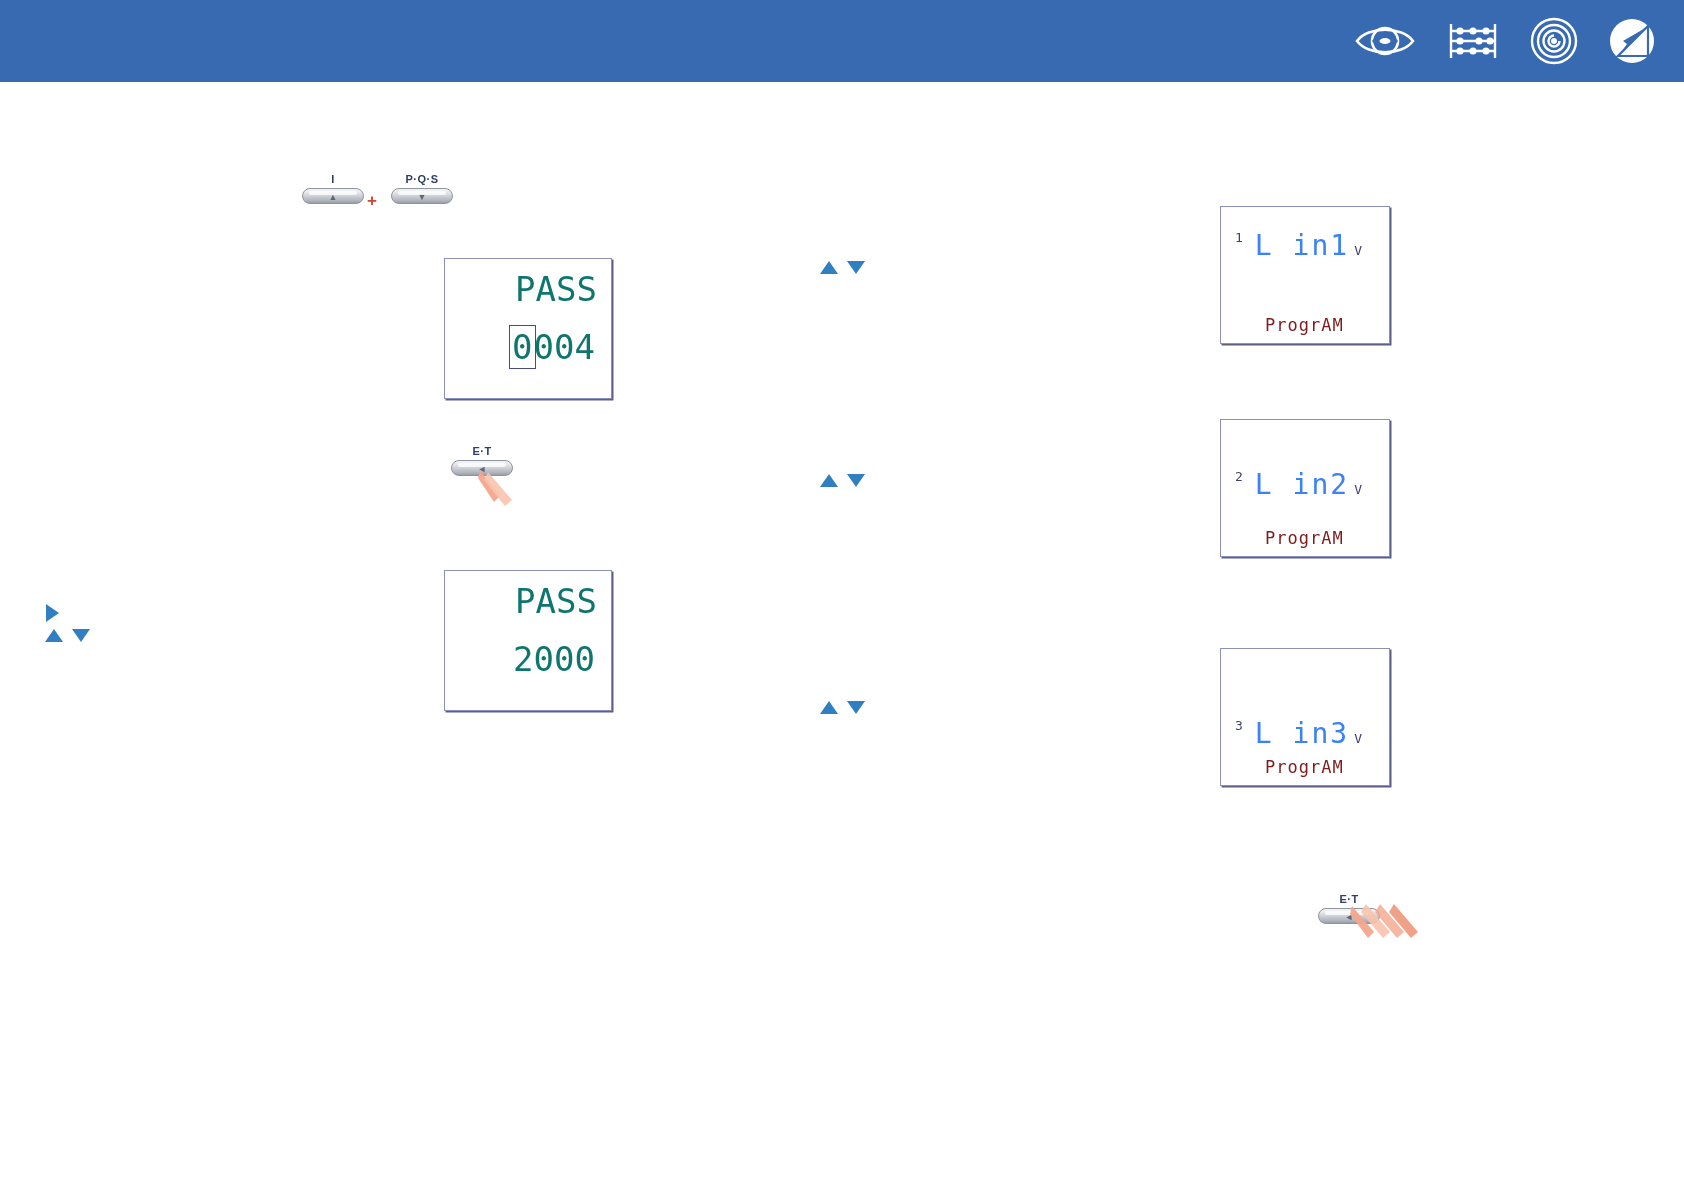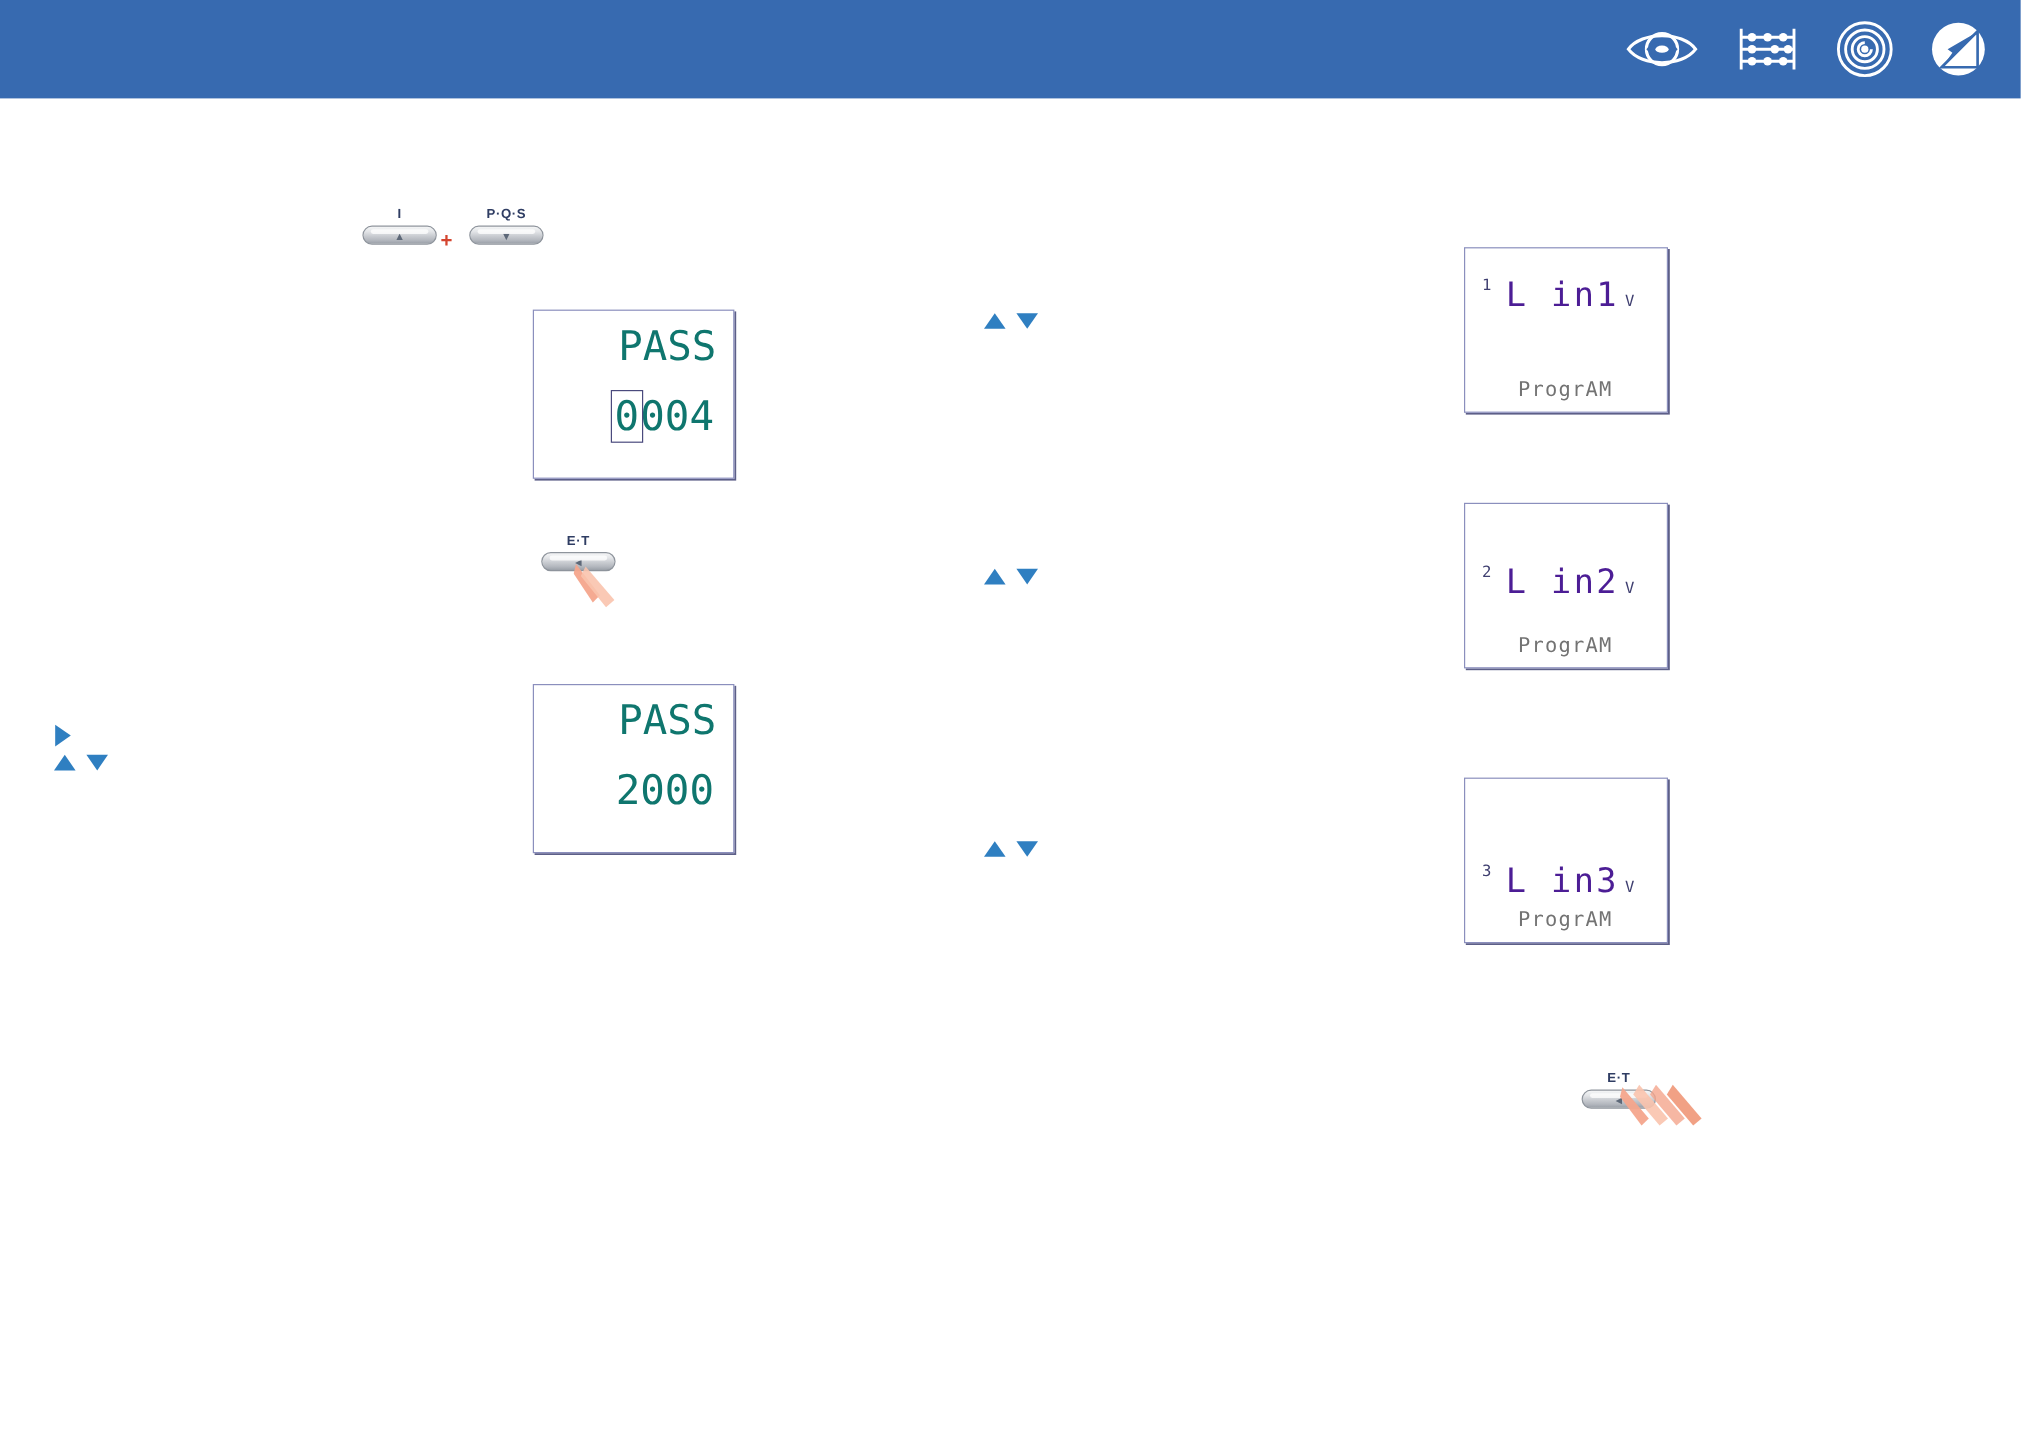--- a/index.html
+++ b/index.html
@@ -90,34 +90,34 @@
   .line-index {
     font-size: 13px;
     color: #3f3f70;
     font-family: "DejaVu Sans Mono", monospace;
     margin-right: 12px;
     position: relative;
     top: -13px;
   }
   .line-main {
     font-size: 28px;
-    color: #4c1d95;
+    color: #3b82f6;
     font-family: "DejaVu Sans Mono", monospace;
     letter-spacing: 2px;
   }
   .line-unit {
     font-size: 13px;
     color: #3f3f70;
     font-family: "DejaVu Sans Mono", monospace;
     margin-left: 5px;
   }
   .prog-label {
     position: absolute;
     font-size: 17px;
-    color: #737373;
+    color: #7f1d1d;
     font-family: "DejaVu Sans Mono", monospace;
     letter-spacing: 1px;
     white-space: nowrap;
   }
 
   
   .btn-wrap { position: absolute; }
   .btn-cap {
     position: relative;
     width: 62px;

